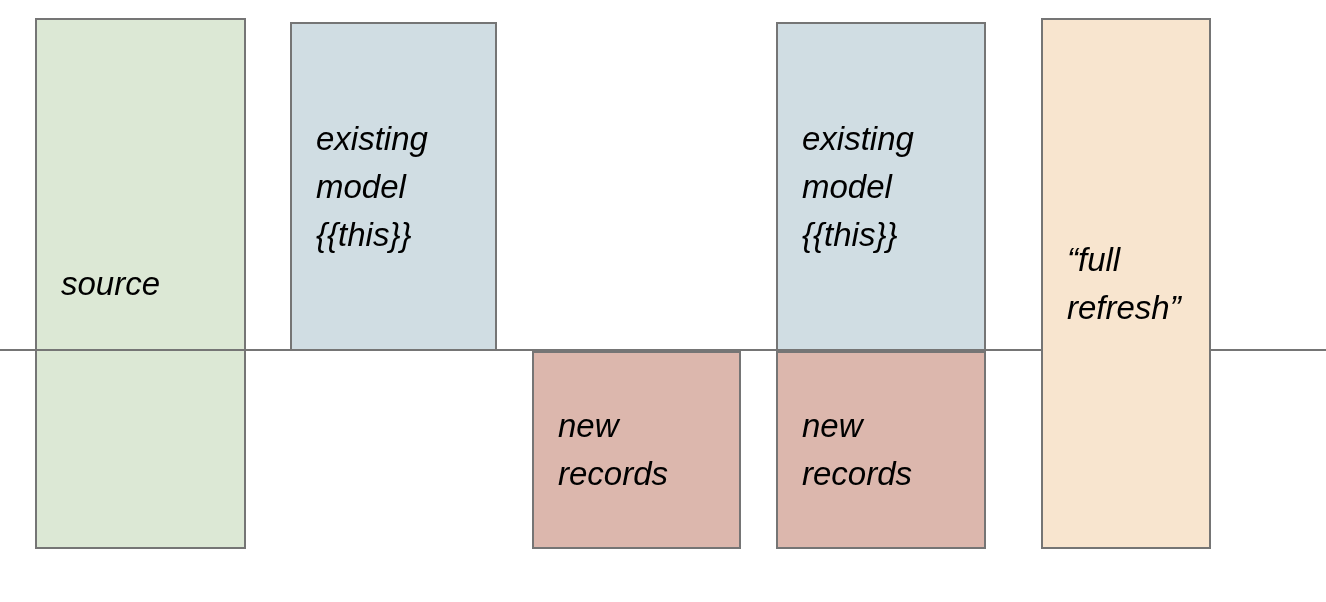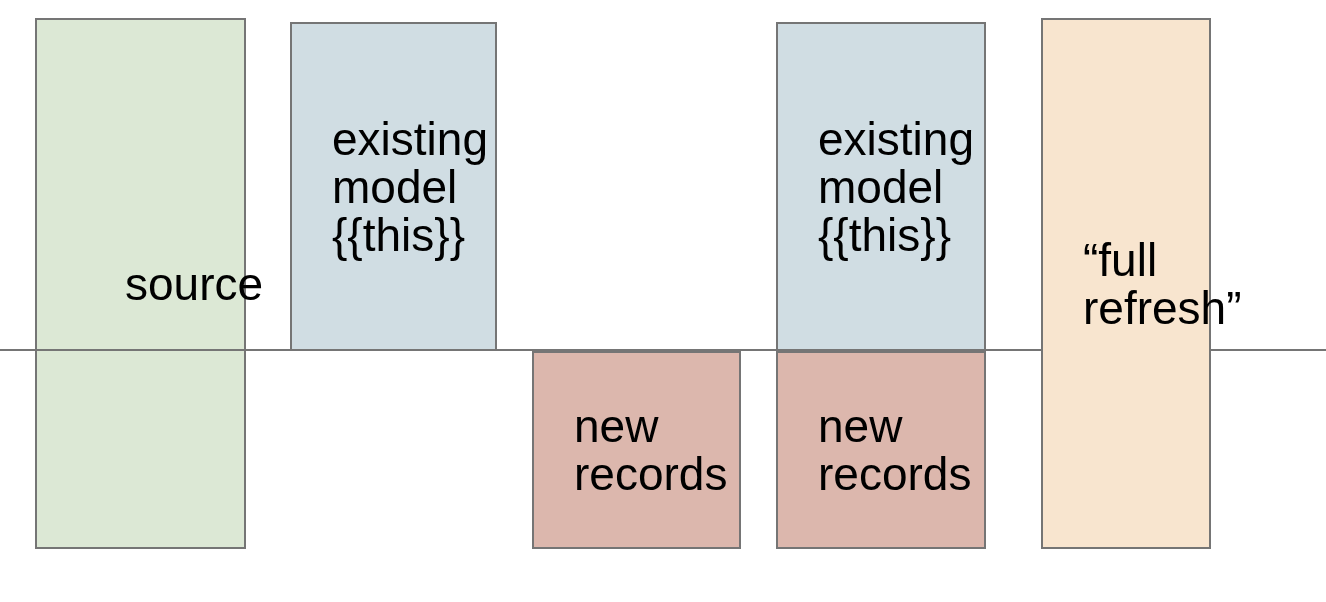--- a/index.html
+++ b/index.html
@@ -18,27 +18,28 @@
   .box {
     position: absolute;
     box-sizing: border-box;
     border: 2px solid #757575;
     display: flex;
     align-items: center;
     z-index: 3;
   }
   .box-label {
     display: block;
-    padding-left: 40px;
+    padding-left: 24px;
     padding-right: 8px;
-    font-size: 46px;
+    font-size: 33px;
     line-height: 48px;
     color: #000000;
     white-space: pre-line;
     letter-spacing: 0px;
+    font-style: italic;
   }
   #divider {
     position: absolute;
     left: 0;
     top: 349px;
     width: 1326px;
     height: 2px;
     background: #757575;
     z-index: 2;
   }
@@ -49,21 +50,21 @@
   #box-existing-model-2{ left: 776px;  top: 22px;  width: 210px; height: 329px; }
   #box-new-records-2   { left: 776px;  top: 351px; width: 210px; height: 198px; }
   #box-full-refresh    { left: 1041px; top: 18px;  width: 170px; height: 531px; }
 </style>
 </head>
 <body>
 
 <div id="canvas">
 
   <div id="box-source" class="box" style="background-color: rgb(220, 232, 213); border-color: rgb(117, 117, 117);">
-    <span class="box-label" style="color: rgb(0, 0, 0); margin-left: 48px;">source</span>
+    <span class="box-label" style="color: rgb(0, 0, 0);">source</span>
   </div>
 
   <div id="box-existing-model-1" class="box" style="background-color: rgb(208, 221, 227); border-color: rgb(117, 117, 117);">
     <span class="box-label" style="color: rgb(0, 0, 0);">existing
 model
 {{this}}</span>
   </div>
 
   <div id="box-new-records-1" class="box" style="background-color: rgb(220, 183, 173); border-color: rgb(117, 117, 117);">
     <span class="box-label" style="color: rgb(0, 0, 0);">new

